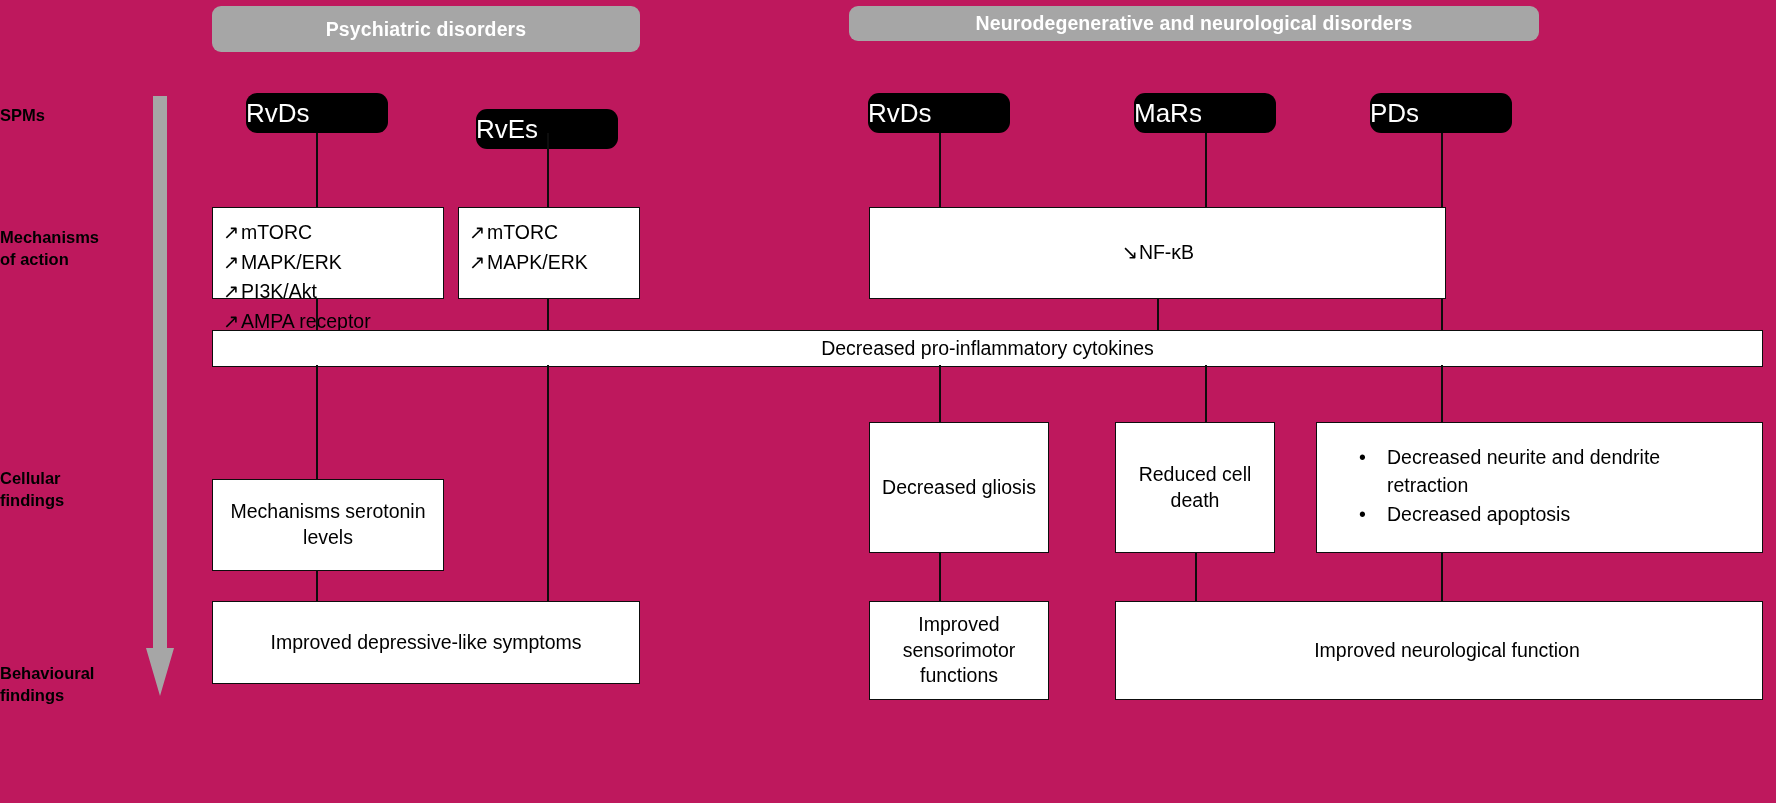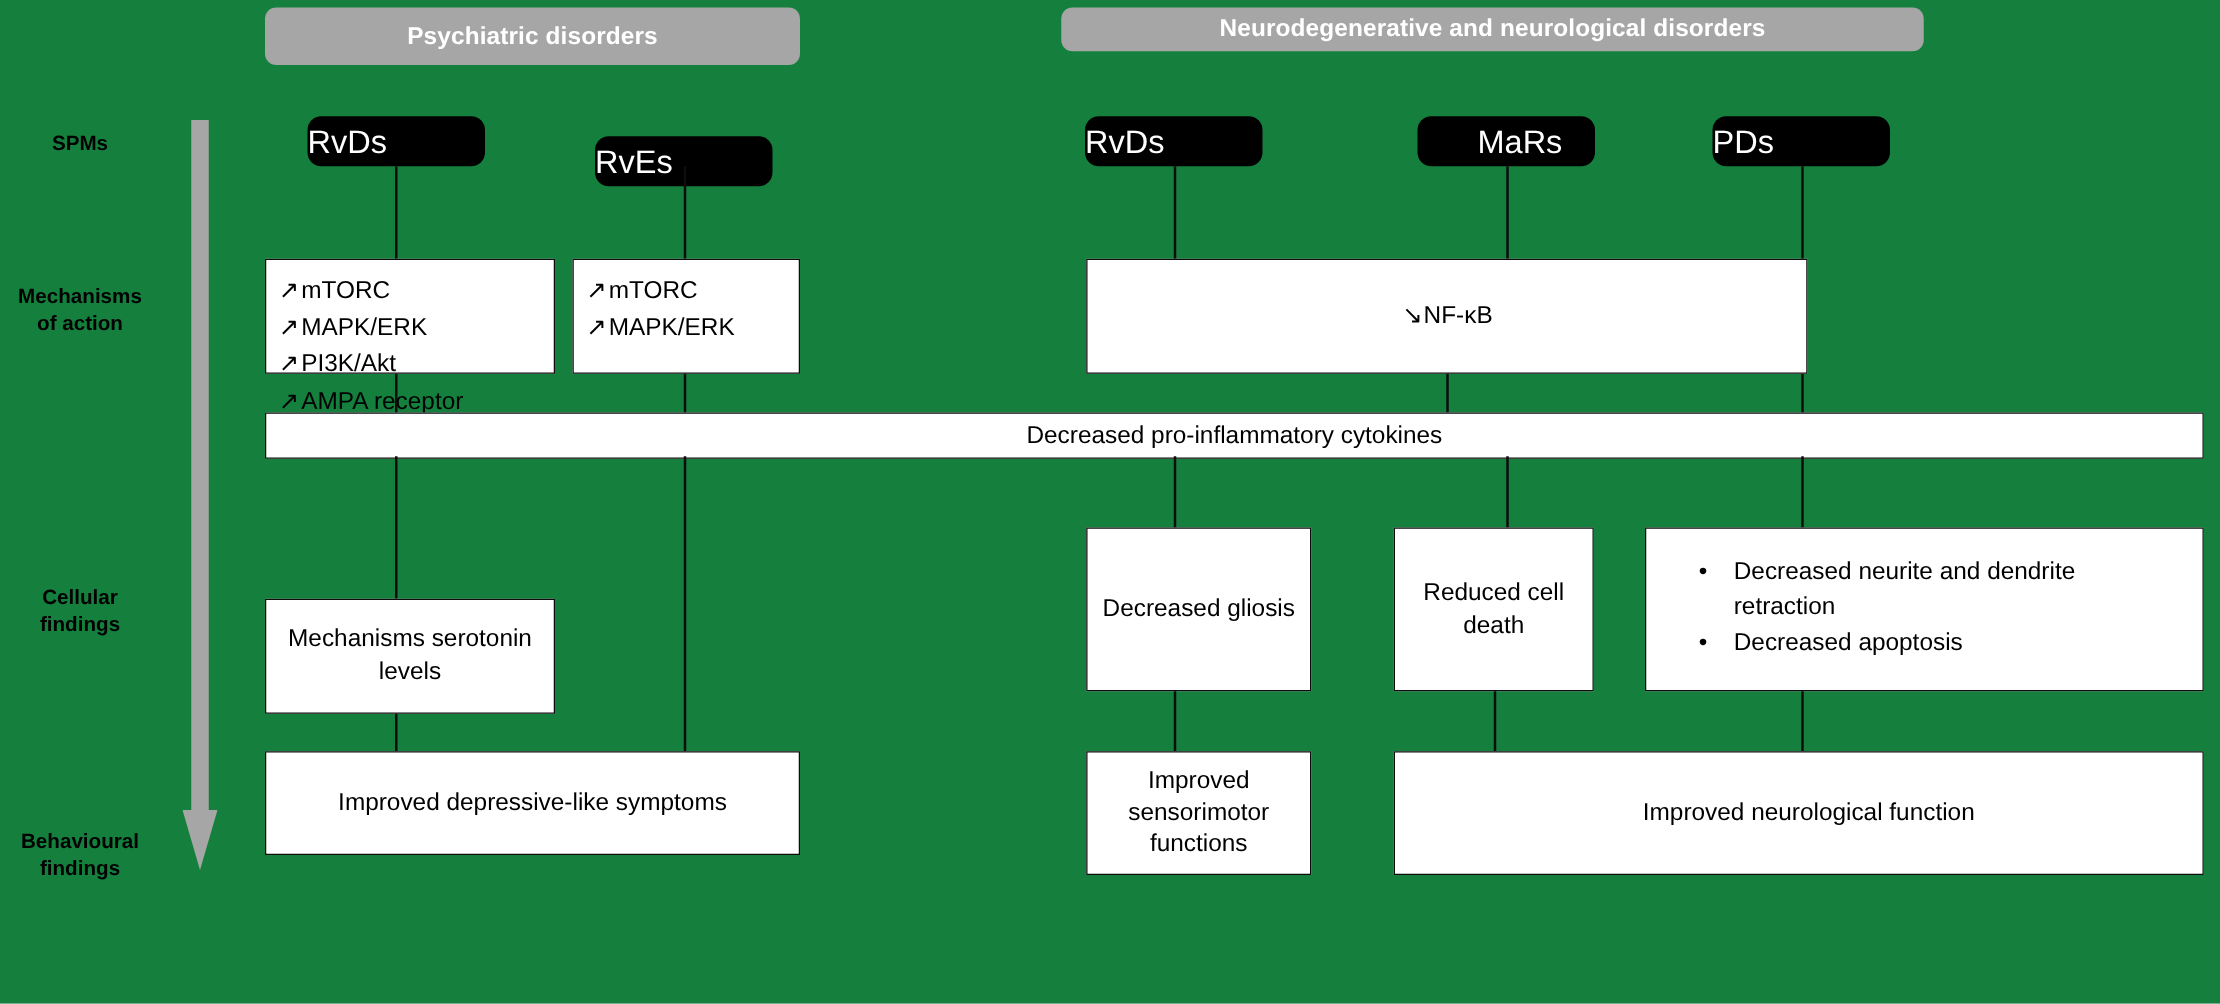--- a/index.html
+++ b/index.html
@@ -6,21 +6,21 @@
   html,body{margin:0;padding:0;background:#ffffff;}
   body{
     font-family:"Liberation Sans", sans-serif;
     color:#000000;
     -webkit-font-smoothing:antialiased;
   }
   #canvas{
     position:relative;
     width:1776px;
     height:803px;
-    background:#15803d;
+    background:#be185d;
     overflow:hidden;
   }
   .abs{position:absolute;box-sizing:border-box;}
 
   
   .cat-header{
     background:#a6a6a6;
     border-radius:9px;
     color:#ffffff;
     font-weight:bold;
@@ -89,21 +89,21 @@
   }
 
   
   .vline{background:#0d0d0d;width:1.6px;}
 
   
   .row-label{
     font-weight:bold;
     font-size:16.5px;
     line-height:1.35;
-    text-align:center;
+    text-align:left;
     color:#000000;
   }
 
   
   #flow-arrow{left:146px;top:96px;width:28px;height:600px;}
   #flow-arrow svg{display:block;width:28px;height:600px;}
 </style>
 </head>
 <body>
 
@@ -144,21 +144,21 @@
 
   <div class="abs spm-pill" style="left:246px;top:93px;width:142px;height:40px;">
     <span>RvDs</span>
   </div>
   <div class="abs spm-pill" style="left:476px;top:93px;width:142px;height:40px;margin-top:16px;">
     <span>RvEs</span>
   </div>
   <div class="abs spm-pill" style="left:868px;top:93px;width:142px;height:40px;">
     <span>RvDs</span>
   </div>
-  <div class="abs spm-pill" style="left:1134px;top:93px;width:142px;height:40px;padding-left:48px;">
+  <div class="abs spm-pill" style="left:1134px;top:93px;width:142px;height:40px;">
     <span>MaRs</span>
   </div>
   <div class="abs spm-pill" style="left:1370px;top:93px;width:142px;height:40px;">
     <span>PDs</span>
   </div>
 
   <div class="abs vline" style="left:316px;top:133px;height:75px;"></div>
   <div class="abs vline" style="left:547px;top:133px;height:75px;"></div>
   <div class="abs vline" style="left:939px;top:133px;height:75px;"></div>
   <div class="abs vline" style="left:1205px;top:133px;height:75px;"></div>

